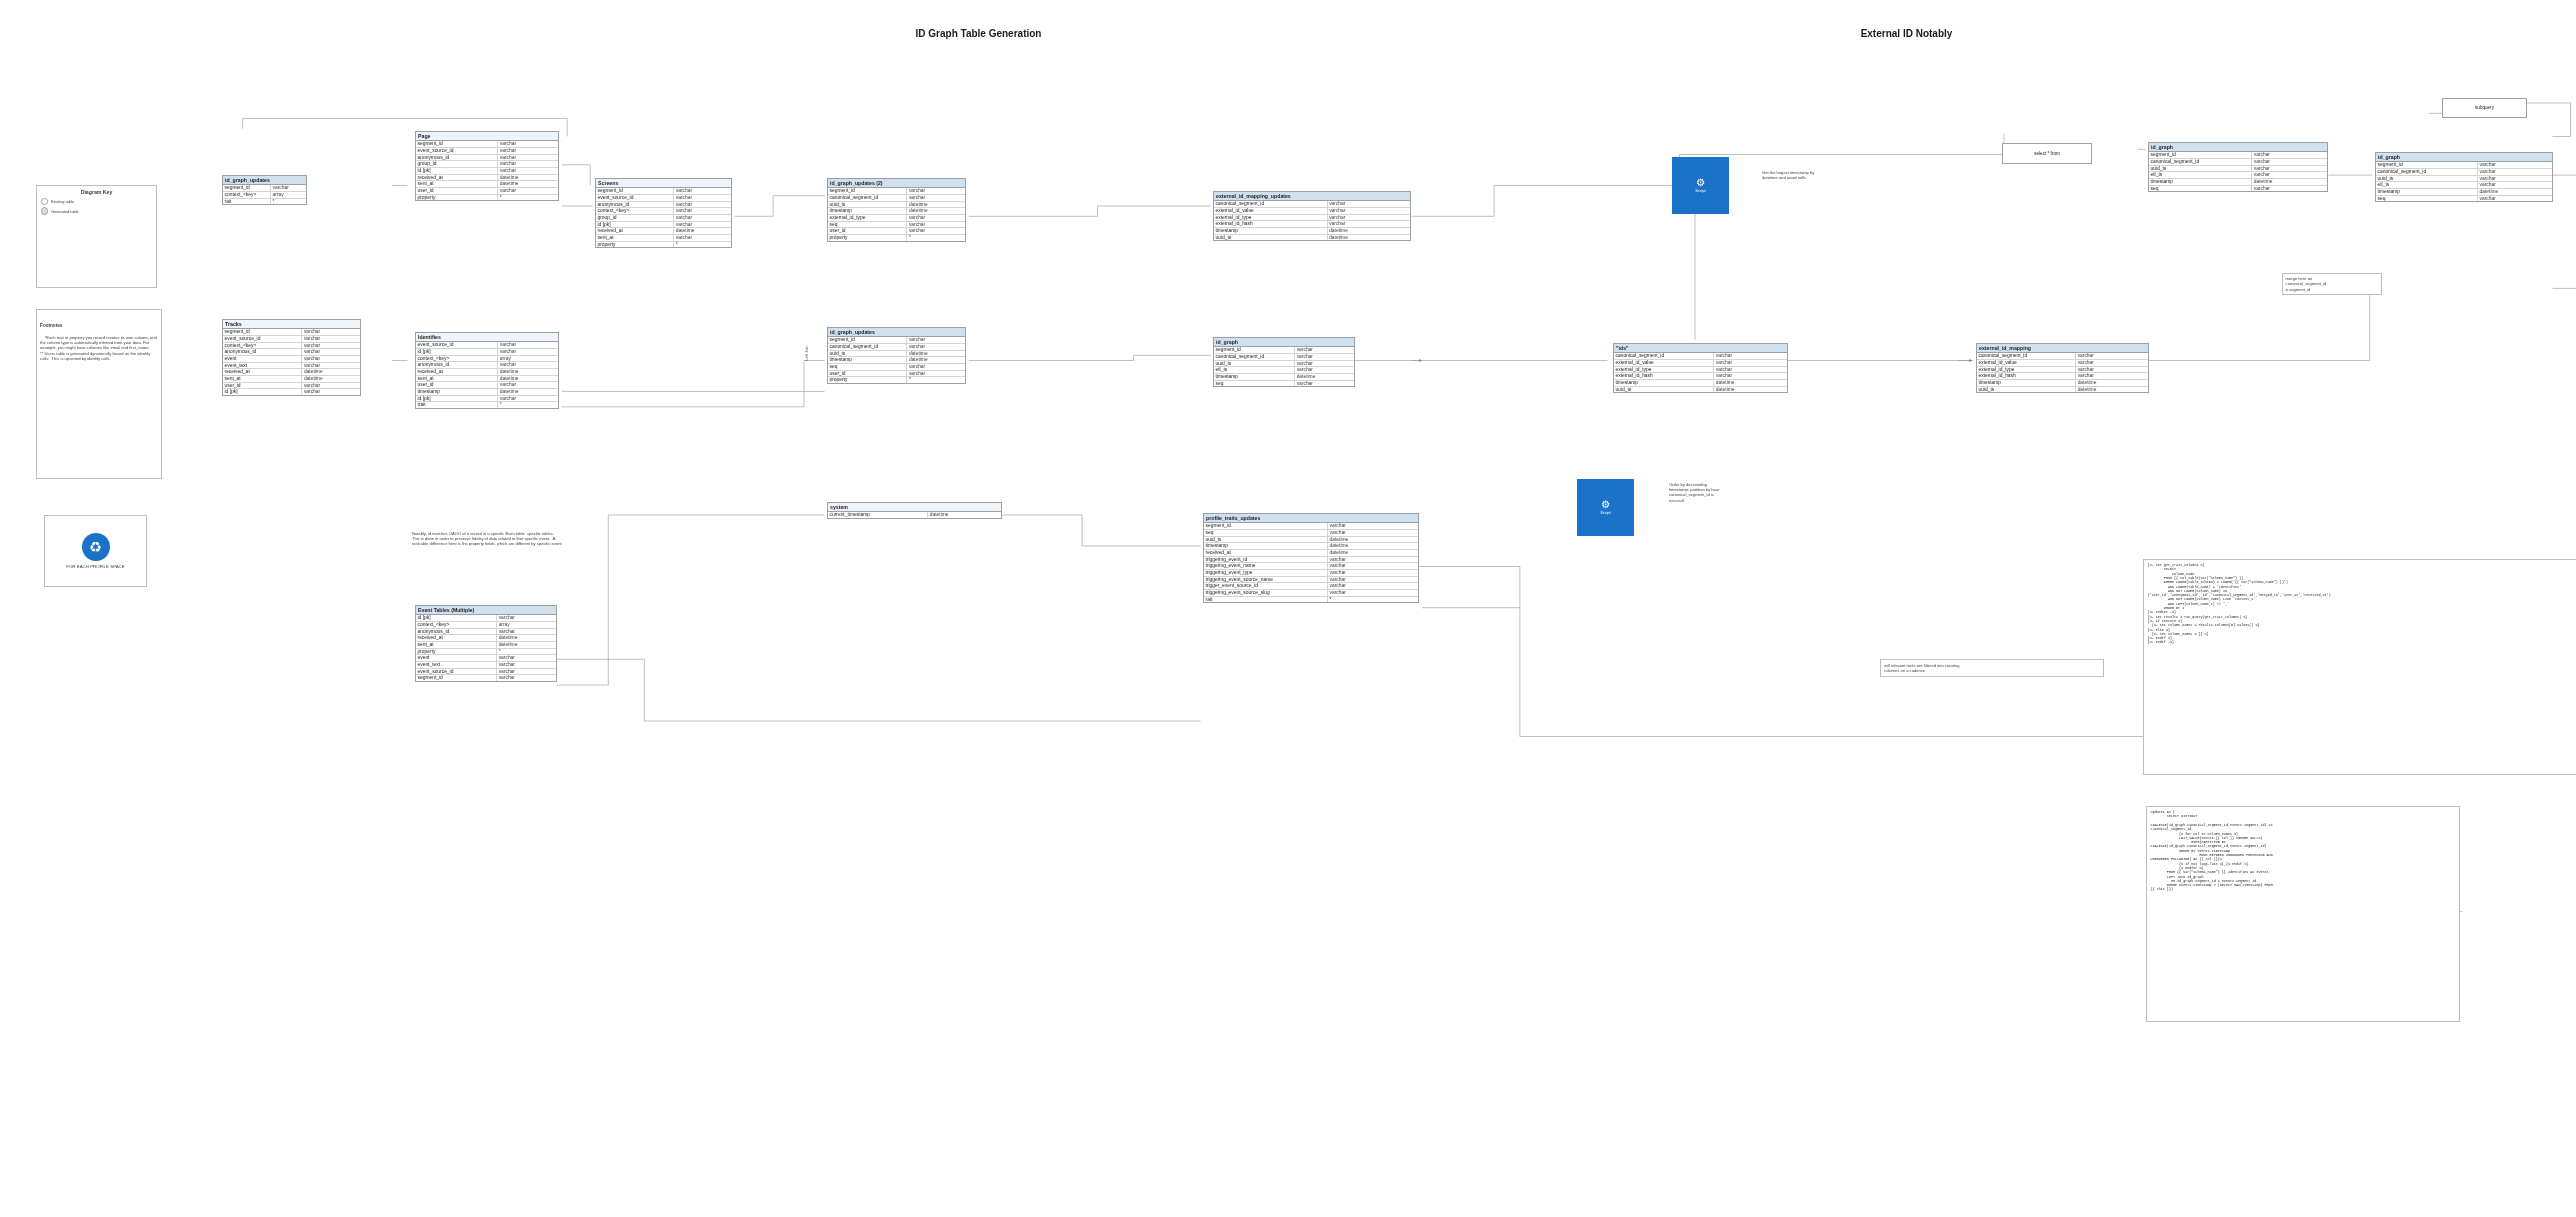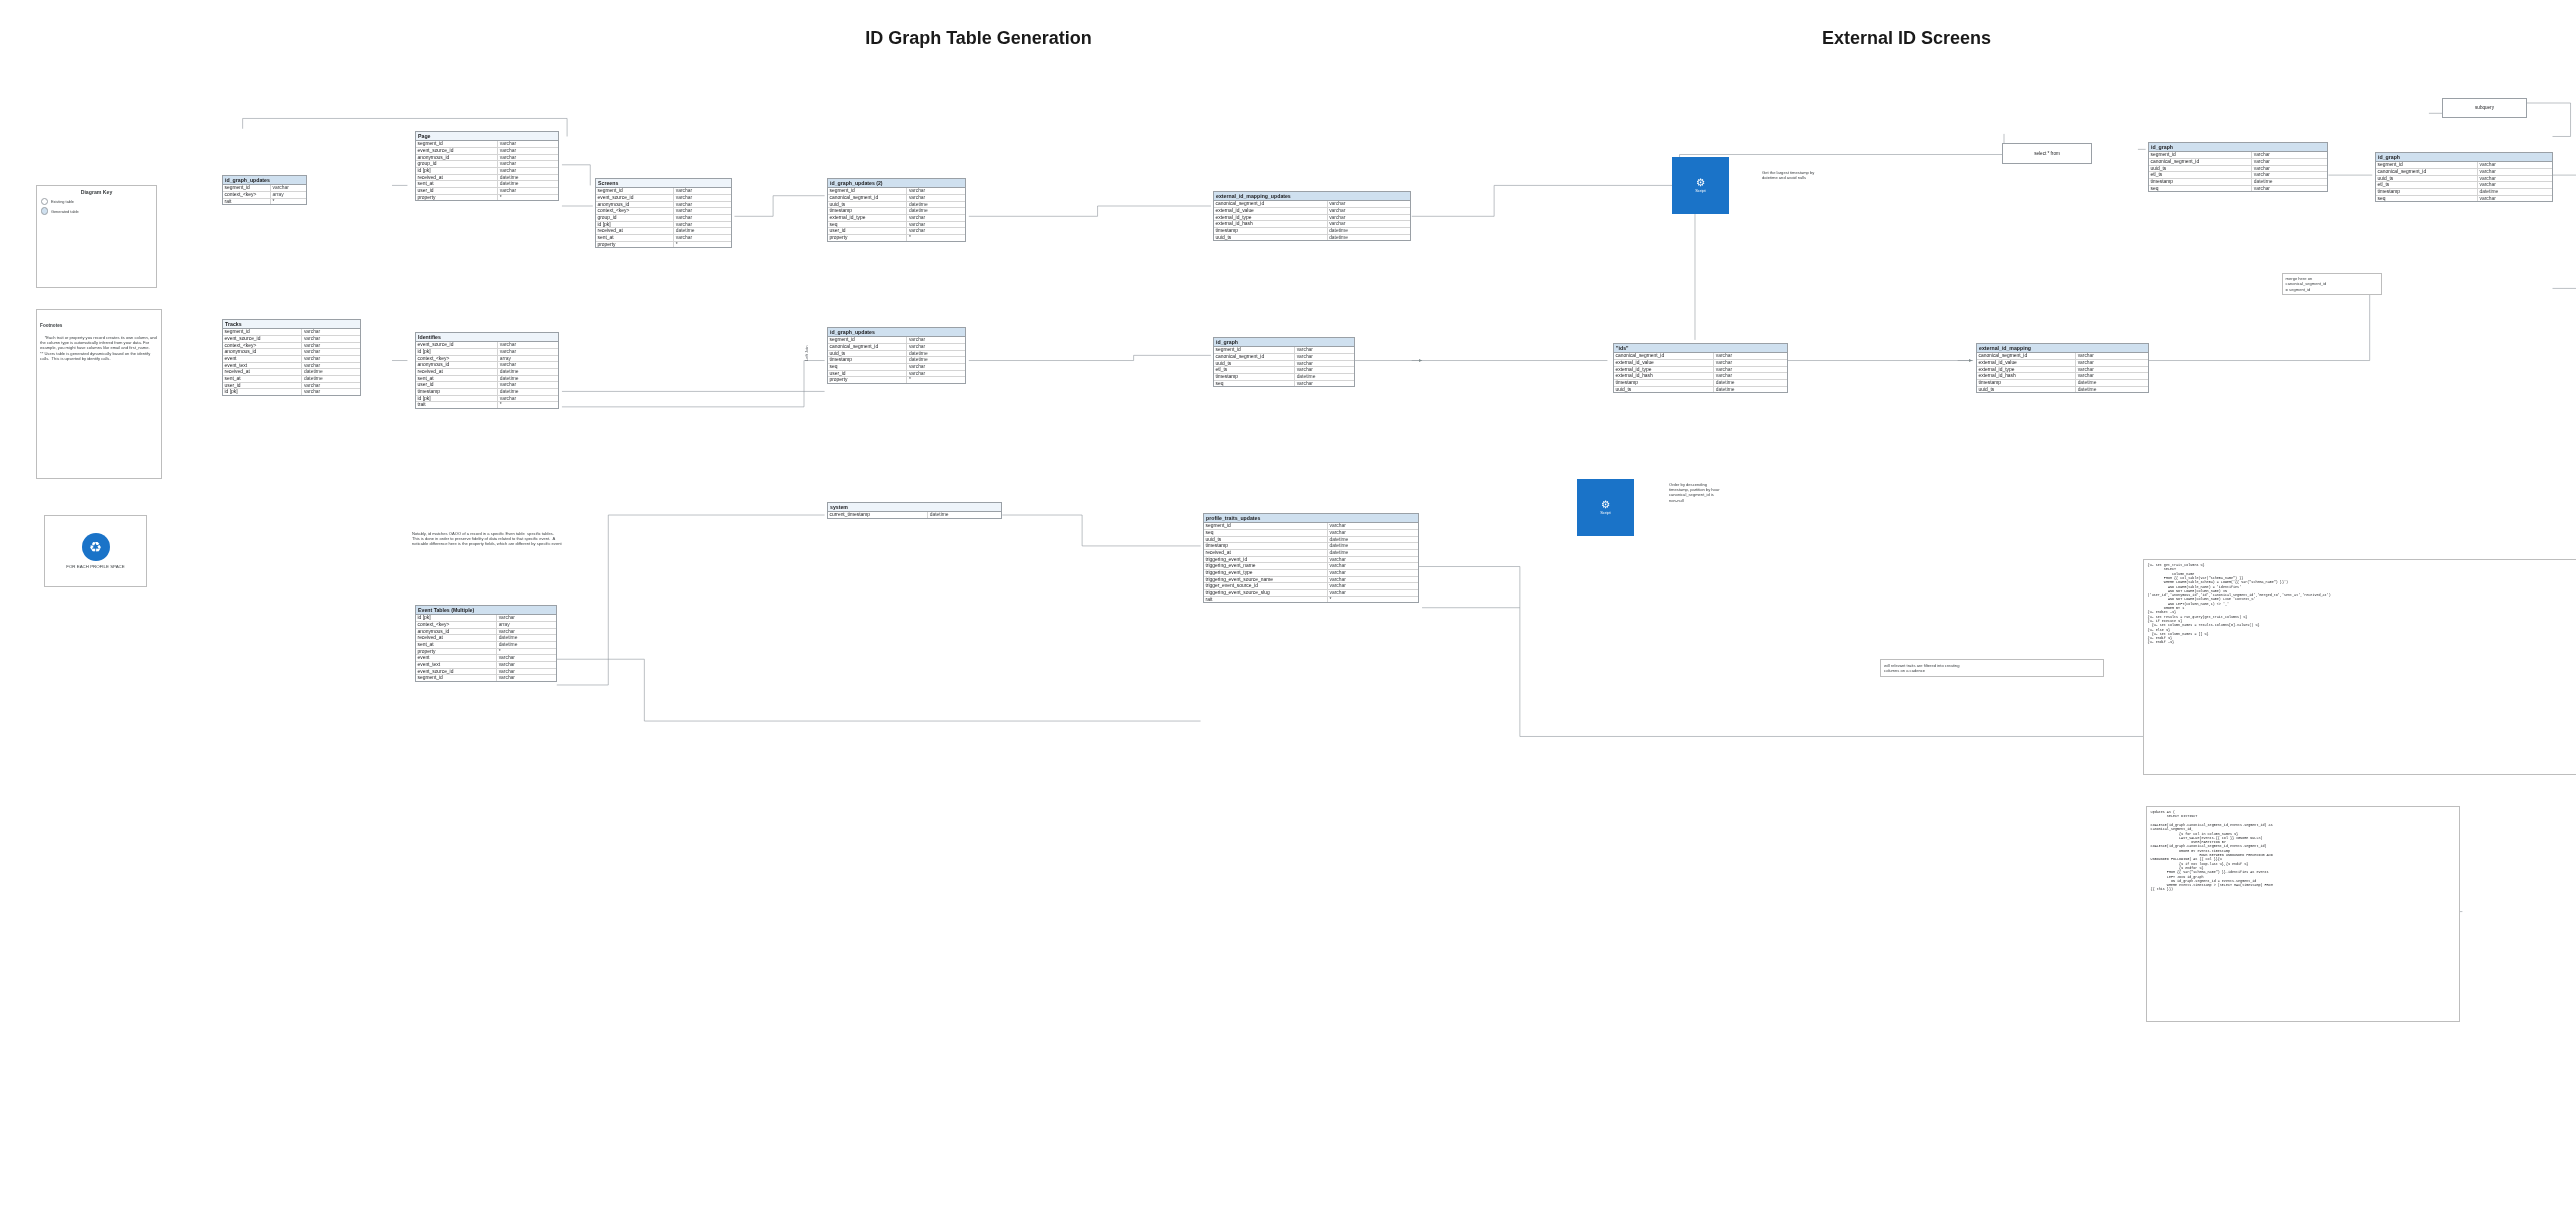--- a/index.html
+++ b/index.html
@@ -22,21 +22,21 @@
   }
   .svg-layer {
     position: absolute;
     left: 0; top: 0;
     width: 3356px;
     height: 1217px;
     pointer-events: none;
   }
   .section-title {
     position: absolute;
-    font-size: 18px;
+    font-size: 10px;
     font-weight: bold;
     color: #1a1a1a;
     white-space: nowrap;
     text-align: center;
   }
   
   .tbl {
     position: absolute;
     background: #ffffff;
     border: 0.5px solid #9aa0a6;
@@ -256,21 +256,21 @@
     </g>
     <g fill="none" stroke="#8a9199" stroke-width="1.1" marker-end="url(#arrow)">
       <path d="M2740,700 L2760,700"></path>
       <path d="M3800,700 L3828,700"></path>
       <path d="M5020,300 L5170,300"></path>
       <path d="M6100,690 L6138,690"></path>
     </g>
   </svg>
 
   <div class="section-title" style="left:824px; top:28px; width:309px;">ID Graph Table Generation</div>
-  <div class="section-title" style="left:1752px; top:28px; width:309px;">External ID Screens</div>
+  <div class="section-title" style="left:1752px; top:28px; width:309px;">External ID Notably</div>
   <div class="section-title" style="left:2488px; top:28px; width:309px;">Profile Traits</div>
 
   <div class="legend" style="left:36px; top:185px; width:121px; height:103px;">
     <span class="lg-title">Diagram Key</span>
     <div class="lg-row">
       <span class="sw" style="background:#ffffff;"></span>
       <span>Existing table</span>
     </div>
     <div class="lg-row">
       <span class="sw" style="background:#cfe0ef;"></span>

